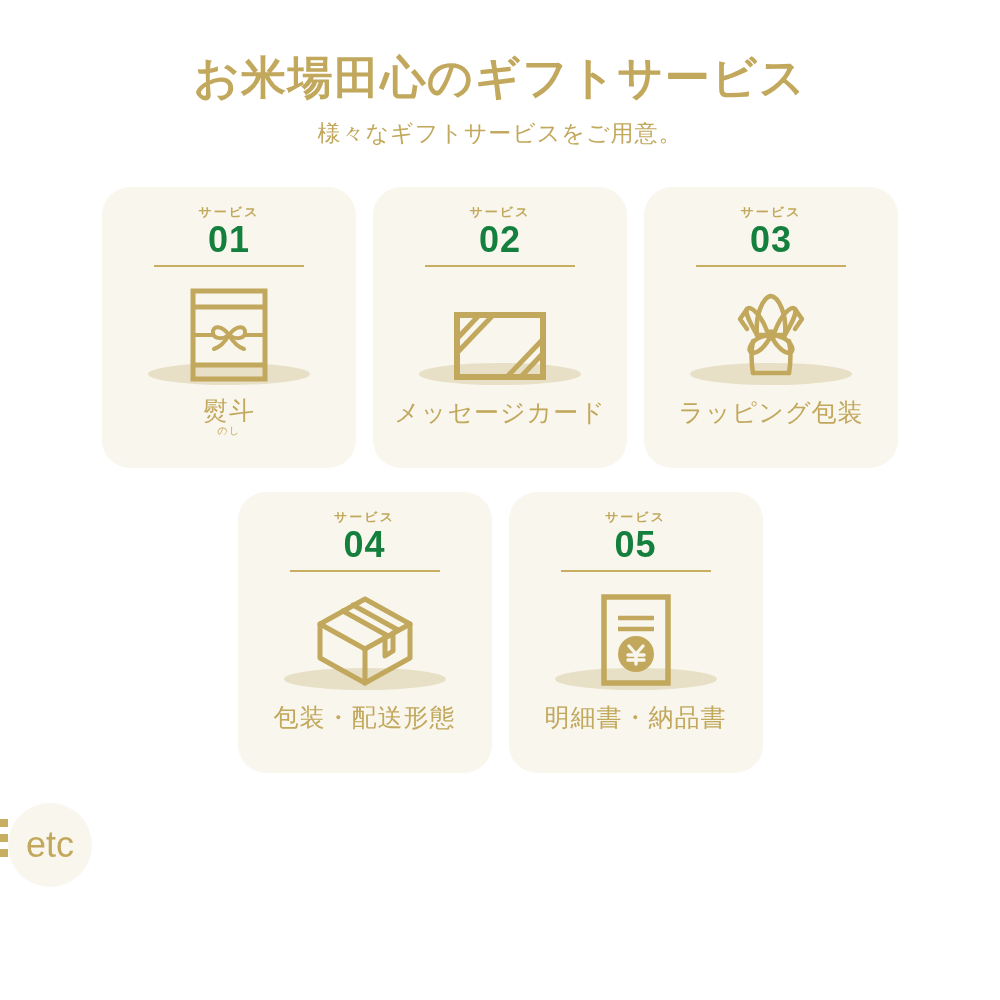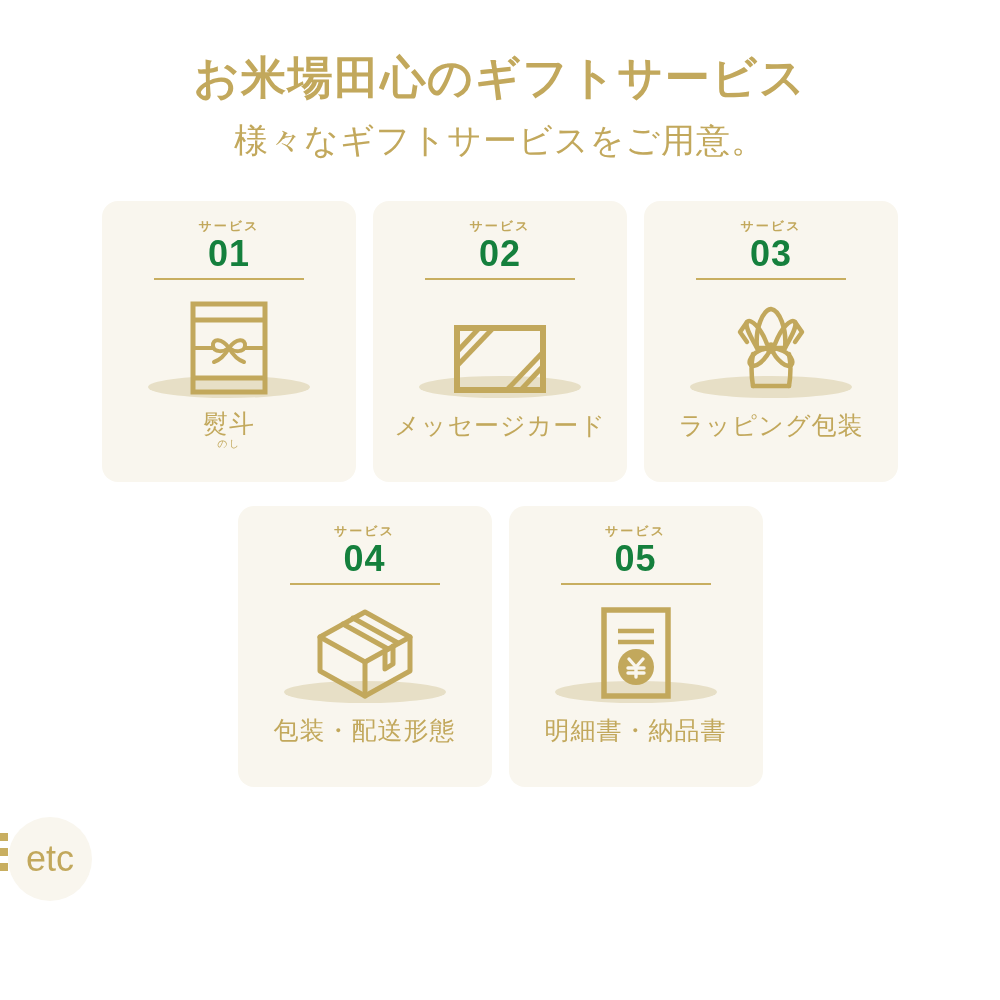--- a/index.html
+++ b/index.html
@@ -30,42 +30,42 @@
   }
   .page-title {
     font-size: 45px;
     font-weight: 700;
     color: #c2a85c;
     letter-spacing: 1.5px;
     line-height: 1.15;
     margin: 0;
   }
   .page-subtitle {
-    font-size: 34px;
+    font-size: 23px;
     font-weight: 400;
     color: #c2a85c;
     letter-spacing: 1px;
     margin: 16px 0 0 0;
     line-height: 1.2;
   }
 
   
   .card-row {
     display: flex;
     justify-content: center;
     gap: 17px;
   }
   .row-1 { margin-top: 40px; }
   .row-2 { margin-top: 24px; }
 
   .card {
     width: 254px;
     height: 281px;
     background: #f9f6ee;
-    border-radius: 16px;
+    border-radius: 28px;
     box-sizing: border-box;
     position: relative;
     display: flex;
     flex-direction: column;
     align-items: center;
     padding-top: 18px;
   }
 
   .svc-label {
     font-size: 13px;

